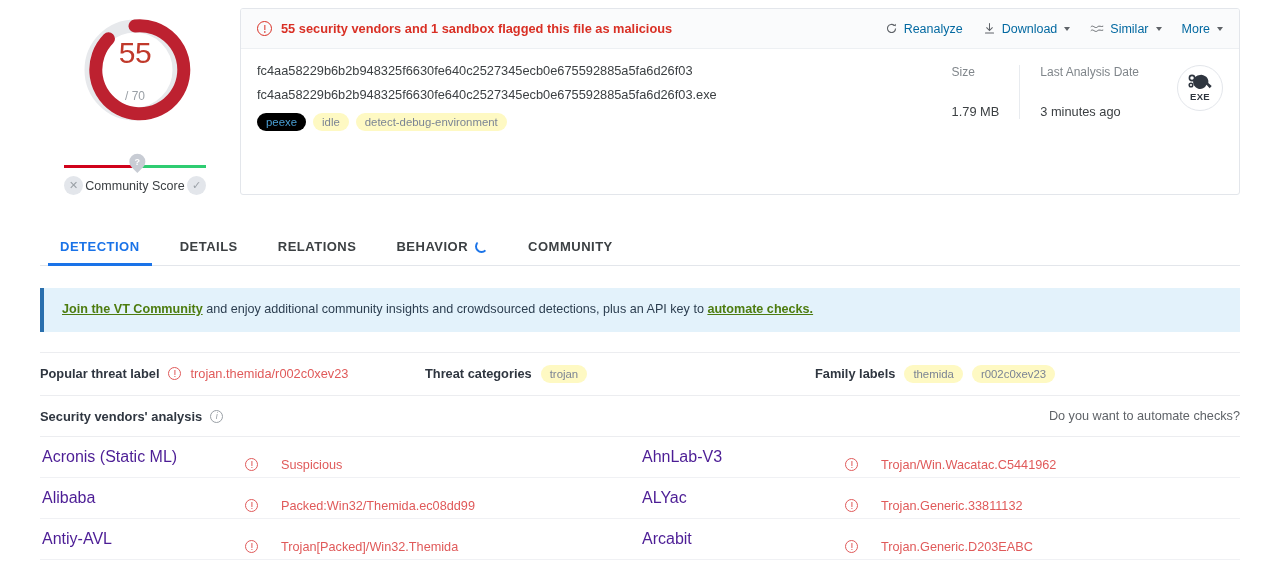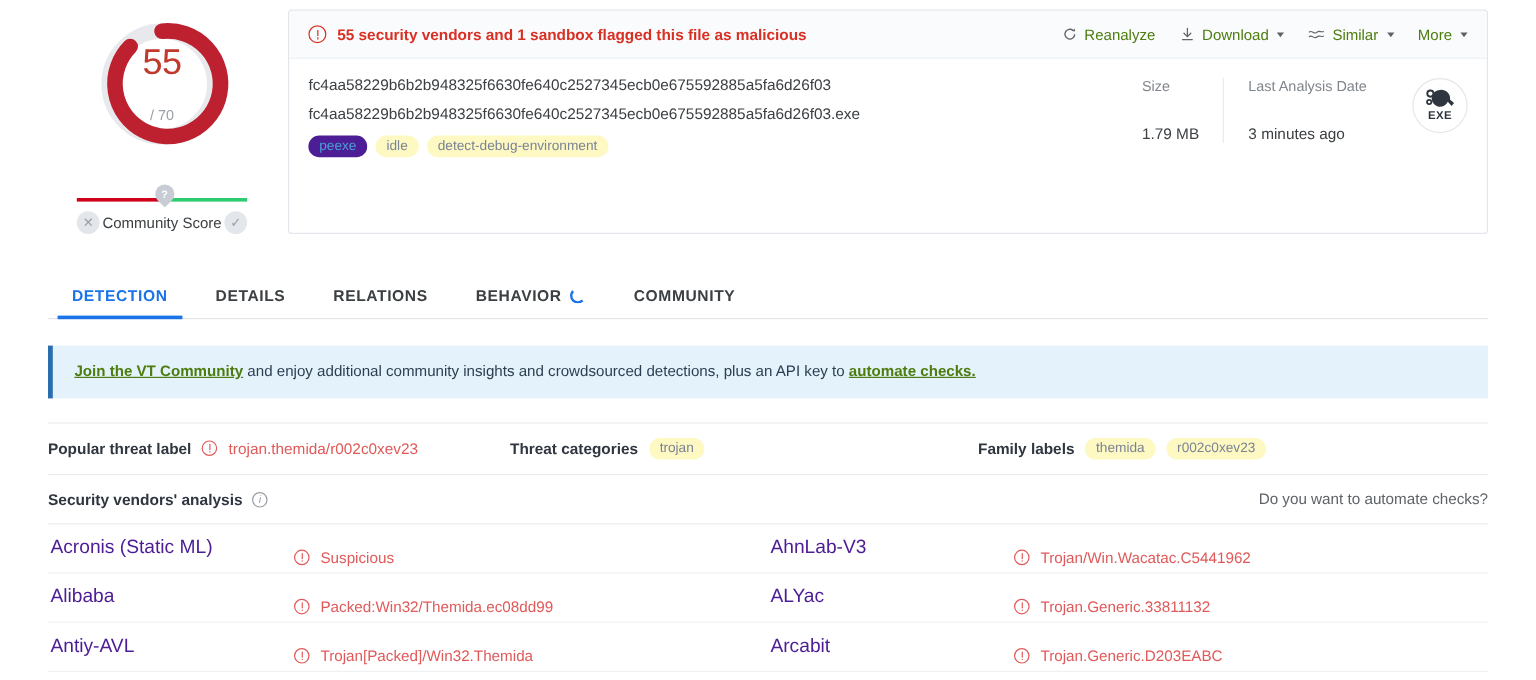--- a/index.html
+++ b/index.html
@@ -78,40 +78,40 @@
   }
   .alert-ico::after {
     content: ""; position: absolute; left: 50%; bottom: 2.3px;
     transform: translateX(-50%); width: 1.3px; height: 1.3px; background: #d93025;
   }
   .fc-alert-text { color: #d93025; font-size: 12.8px; font-weight: bold; }
 
   .fc-actions { display: flex; align-items: center; gap: 20px; }
   .act {
     display: flex; align-items: center; gap: 6px;
-    font-size: 12.5px; color: #4d7c0f; cursor: pointer; white-space: nowrap; text-align: center;
+    font-size: 12.5px; color: #0369a1; cursor: pointer; white-space: nowrap; text-align: center;
   }
   .caret {
     width: 0; height: 0; border-left: 3.5px solid transparent;
     border-right: 3.5px solid transparent; border-top: 4.5px solid #5f6368;
     margin-left: 1px;
   }
 
   .fc-body { display: flex; padding: 14px 16px 12px 16px; }
   .fc-ids { flex: 1; min-width: 0; }
   .hash-line {
     font-size: 12.8px; color: #3c4043; margin-bottom: 9px;
     white-space: nowrap; overflow: hidden; text-overflow: ellipsis;
   }
   .tag-row { display: flex; gap: 7px; margin-top: 11px; }
   .tag {
     font-size: 11.4px; padding: 3px 9px; border-radius: 10px;
     background: #fef9c3; color: #7b8494; white-space: nowrap;
   }
-  .tag.blue { background: #4c1d95; color: #4a9fd4; }
+  .tag.blue { background: #000000; color: #4a9fd4; }
 
   .fc-meta { display: flex; align-items: flex-start; padding-top: 2px; }
   .meta-cell { padding: 0 20px; border-left: 1px solid #e8ebef; }
   .meta-cell:first-child { border-left: none; }
   .meta-k { font-size: 12px; color: #80868b; margin-bottom: 25px; white-space: nowrap; }
   .meta-v { font-size: 12.8px; color: #3c4043; white-space: nowrap; }
   .exe-badge {
     margin-left: 18px; width: 46px; height: 46px; border-radius: 50%;
     border: 1px solid #e3e6eb; display: flex; flex-direction: column;
     align-items: center; justify-content: center; gap: 0px;
@@ -180,21 +180,21 @@
   }
   .sv-right { font-size: 12.7px; color: #5f6368; cursor: pointer; }
 
   .vendor-grid { display: flex; }
   .vendor-col { width: 50%; }
   .vrow {
     display: flex; align-items: center; height: 41px;
     border-bottom: 1px solid #f0f1f4;
   }
   .vname { width: 205px; flex: 0 0 205px; font-size: 16px; color: #4c1d95; padding-left: 2px; }
-  .vres { display: flex; align-items: center; gap: 9px; font-size: 12.7px; margin-top: 16px; }
+  .vres { display: flex; align-items: center; gap: 23px; font-size: 12.7px; margin-top: 16px; }
   .vres .txt { color: #e05a5a; }
 </style>
 </head>
 <body>
 
 <div class="page">
 
   <div class="top-section">
 
     <div class="score-col">

